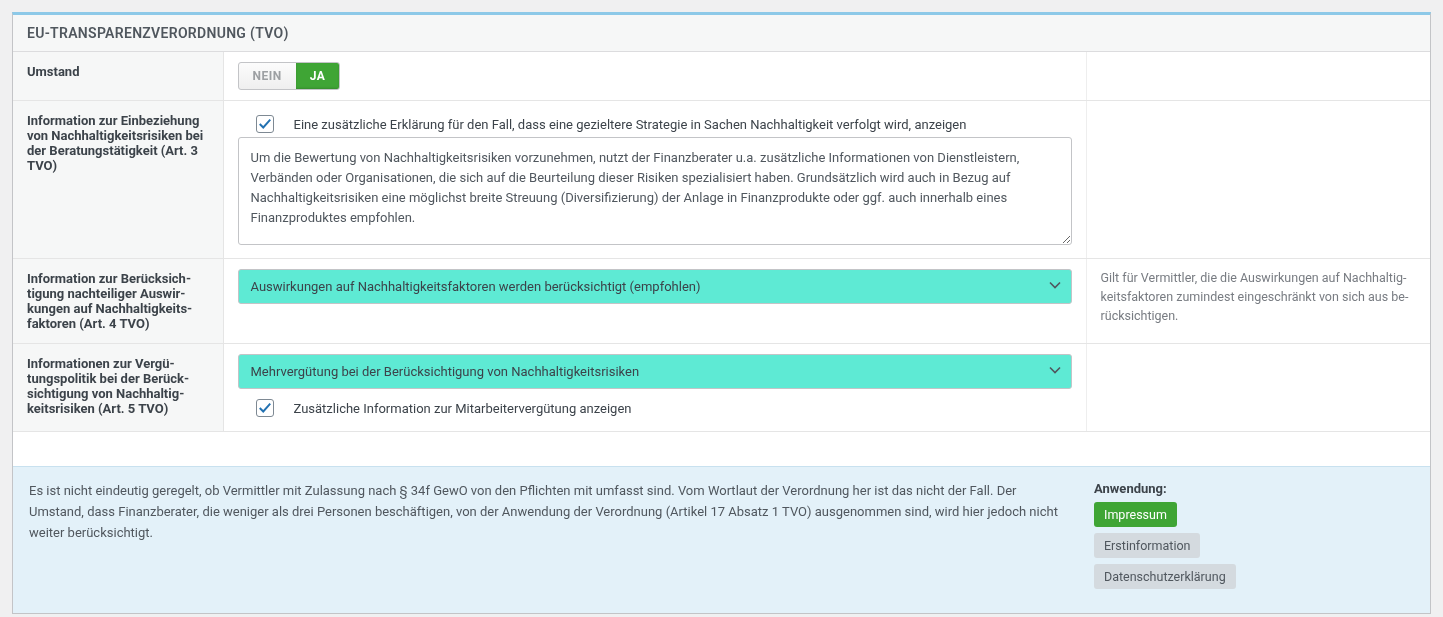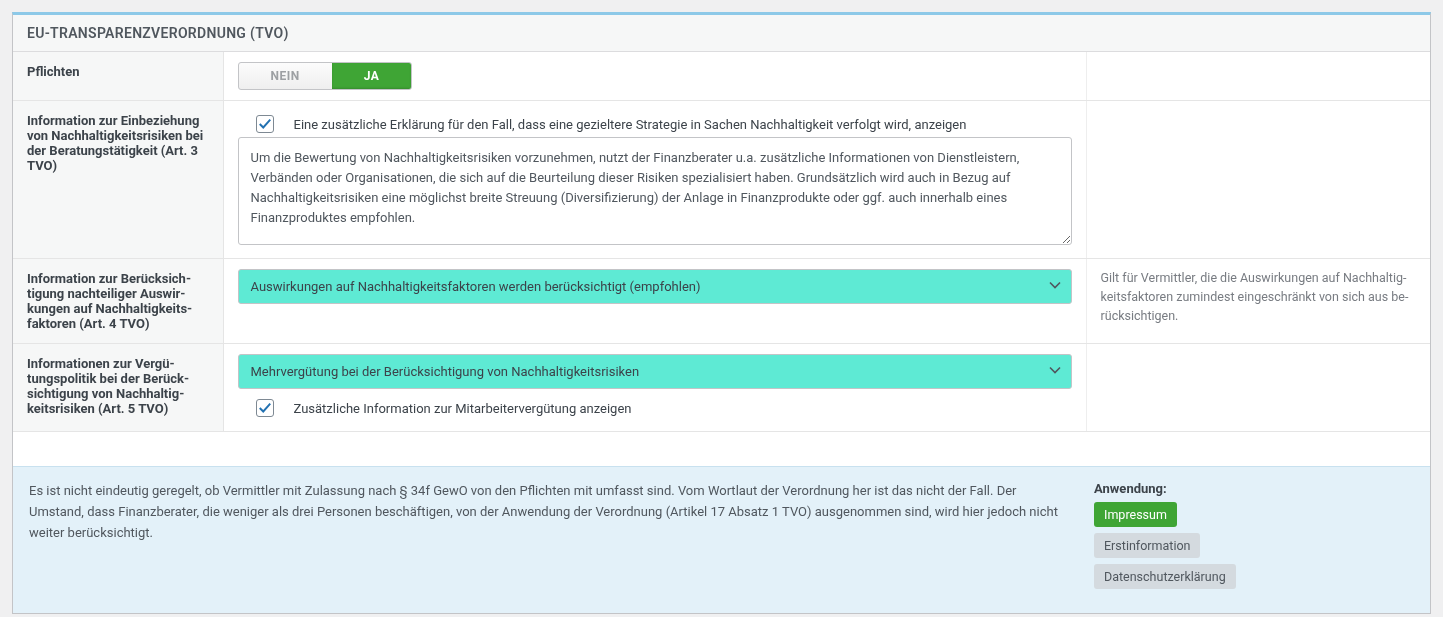--- a/index.html
+++ b/index.html
@@ -57,21 +57,21 @@
   }
   
   .toggle {
     display: inline-flex;
     border: 1px solid #c3c4c7;
     border-radius: 3px;
     overflow: hidden;
     background: linear-gradient(#fcfcfc, #efefef);
   }
   .toggle > div {
-    padding: 6px 32px;
+    padding: 6px 14px;
     font-size: 12px;
     font-weight: 700;
     letter-spacing: .5px;
     text-align: center;
     cursor: pointer;
     user-select: none;
   }
   .toggle .off { color: #9da0a3; }
   .toggle .on  {
     background: #3fa535;
@@ -164,21 +164,21 @@
 <body>
 
 <div class="panel">
 
   <div class="panel-header">EU-Transparenzverordnung (TVO)</div>
 
   <table class="form-table">
     <tbody>
 
       <tr>
-        <th>Pflichten</th>
+        <th>Umstand</th>
         <td>
           <div class="toggle">
             <div class="off">NEIN</div>
             <div class="on">JA</div>
           </div>
         </td>
         <td class="help"></td>
       </tr>
 
       <tr>

